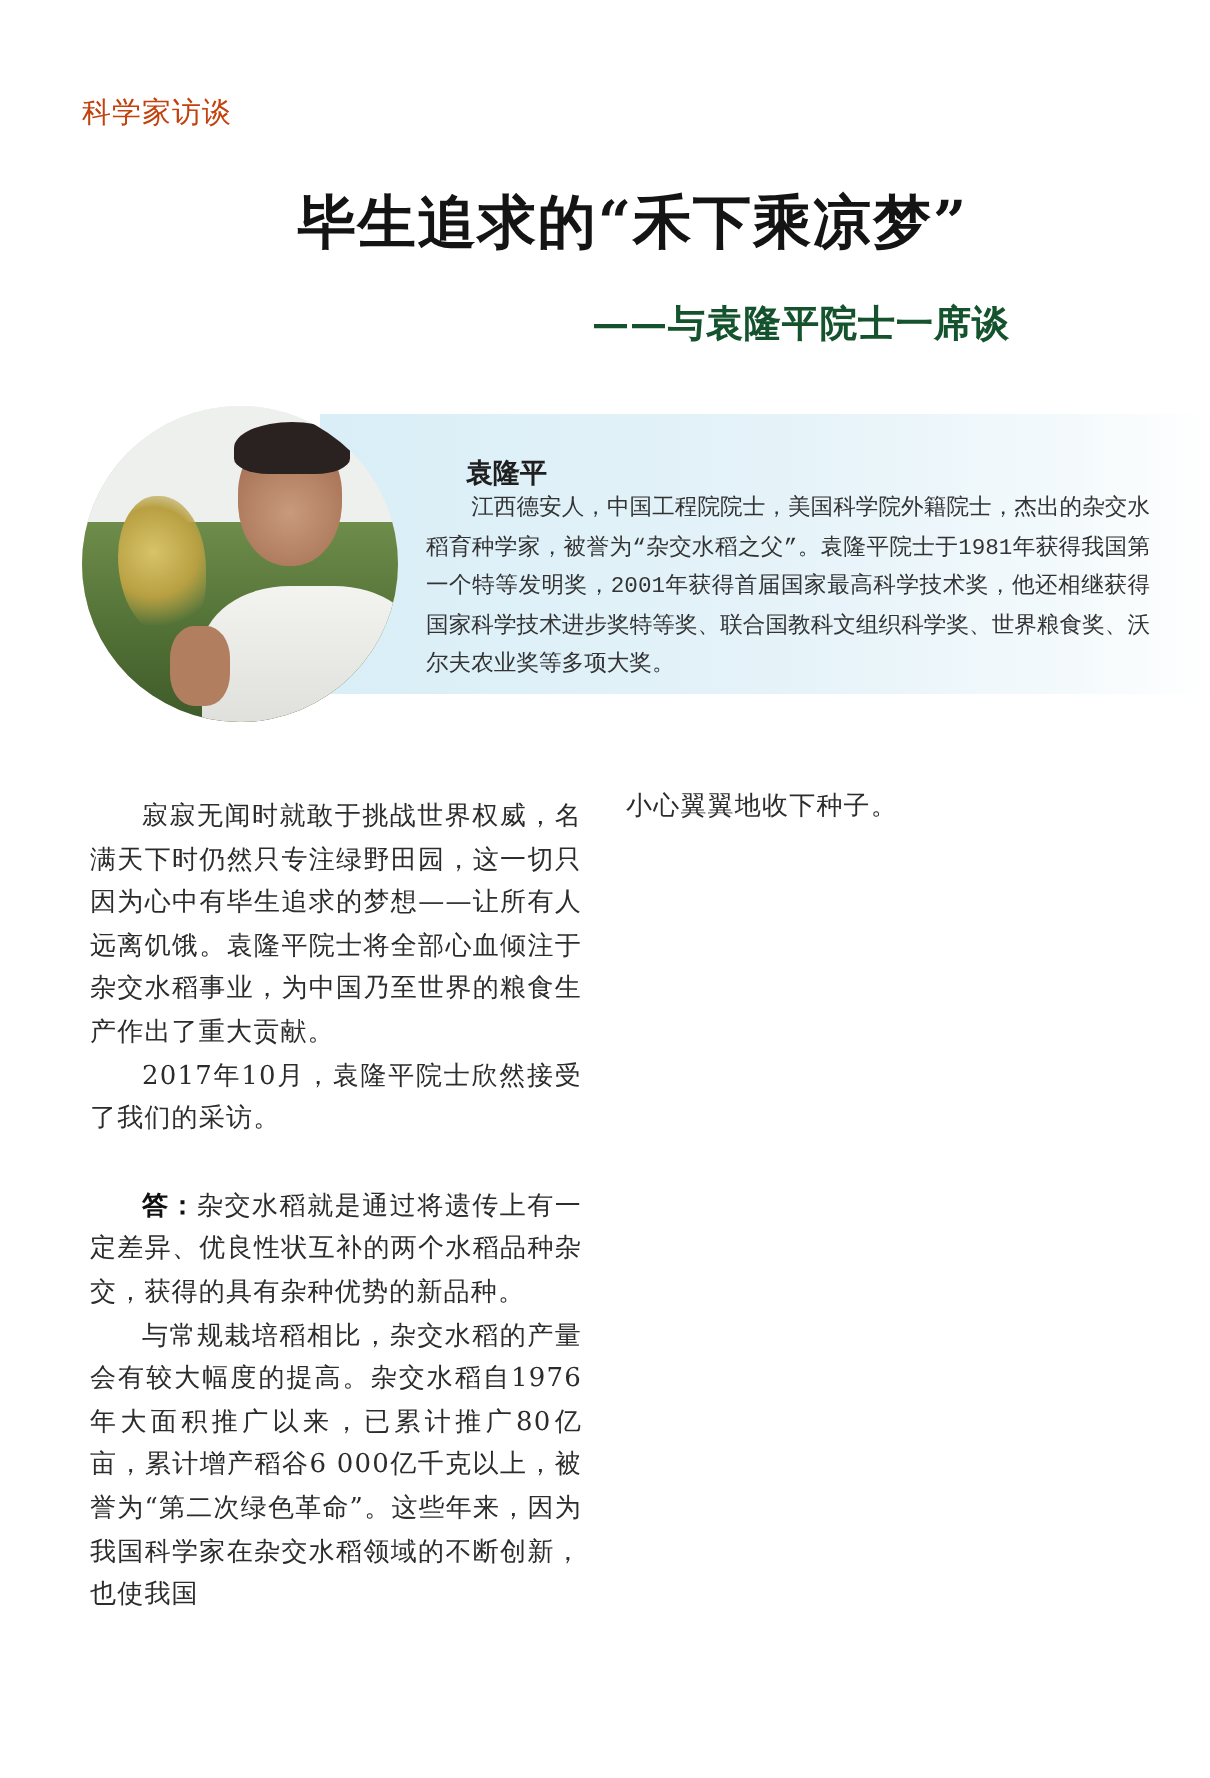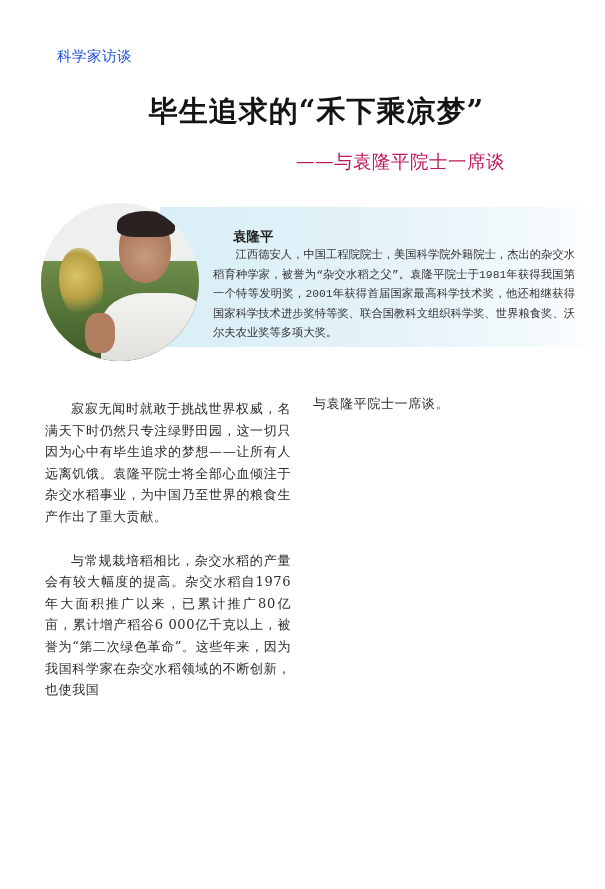--- a/index.html
+++ b/index.html
@@ -1,24 +1,24 @@
 <!DOCTYPE html>
 <html><head>
 <meta charset="utf-8">
 <style>
   html, body { margin:0; padding:0; background:#ffffff; }
   body { width:605px; height:889px; position:relative; overflow:hidden;
          font-family:"DejaVu Serif","Liberation Serif",serif; color:#2a2a2a; }
   .section-label { position:absolute; left:41px; top:47px; font-family:"DejaVu Sans","Liberation Sans",sans-serif;
-         font-size:14.5px; color:#1d4ed8; letter-spacing:0.5px;margin-left:16px; }
+         font-size:14.5px; color:#c2410c; letter-spacing:0.5px; }
   .title { position:absolute; left:0; width:605px; top:92px; text-align:center;
          font-family:"DejaVu Serif","Liberation Serif",serif; font-weight:bold; font-size:29px; color:#141414;
          letter-spacing:1px; padding-left:28px; box-sizing:border-box; }
   .subtitle { position:absolute; left:296px; top:149px; font-family:"DejaVu Serif","Liberation Serif",serif;
-         font-weight:normal; font-size:18.5px; color:#be185d; letter-spacing:0.5px; }
+         font-weight:bold; font-size:18.5px; color:#14532d; letter-spacing:0.5px; }
   .banner { position:absolute; left:160px; top:207px; width:445px; height:140px;
          background:linear-gradient(90deg,#d9eef7 0%,#e6f3f9 55%,#f4fafc 85%,#ffffff 100%); }
   .portrait { position:absolute; left:41px; top:203px; width:158px; height:158px; border-radius:50%;
          overflow:hidden; background:radial-gradient(circle at 60% 35%,#f6f6f4 0%,#e9ebe8 40%,#b9c6a6 70%); }
   .portrait .field { position:absolute; left:0; right:0; top:58px; bottom:0;
          background:linear-gradient(180deg,#6e8c4a 0%,#4f6e34 60%,#3f5a2a 100%); }
   .portrait .sky { position:absolute; left:0; right:0; top:0; height:60px; background:#eef0ee; }
   .portrait .rice { position:absolute; left:18px; top:45px; width:44px; height:70px; border-radius:45% 55% 40% 60%;
          background:radial-gradient(circle at 40% 40%,#d8c36a 0%,#b8a042 45%,rgba(120,120,40,0) 75%); }
   .portrait .head { position:absolute; left:78px; top:14px; width:52px; height:66px; border-radius:45% 45% 48% 48%;
@@ -56,20 +56,22 @@
   <div class="shirt"></div>
   <div class="head"></div>
   <div class="hair"></div>
   <div class="hand"></div>
 </div>
 <div class="bio-name">袁隆平</div>
 <div class="bio-text">江西德安人，中国工程院院士，美国科学院外籍院士，杰出的杂交水稻育种学家，被誉为“杂交水稻之父”。袁隆平院士于1981年获得我国第一个特等发明奖，2001年获得首届国家最高科学技术奖，他还相继获得国家科学技术进步奖特等奖、联合国教科文组织科学奖、世界粮食奖、沃尔夫农业奖等多项大奖。</div>
 
 <div class="col left">
   <p>寂寂无闻时就敢于挑战世界权威，名满天下时仍然只专注绿野田园，这一切只因为心中有毕生追求的梦想——让所有人远离饥饿。袁隆平院士将全部心血倾注于杂交水稻事业，为中国乃至世界的粮食生产作出了重大贡献。</p>
+  <p>2017年10月，袁隆平院士欣然接受了我们的采访。</p>
   <div class="gap"></div>
+  <p><span class="alabel">答：</span><span>杂交水稻就是通过将遗传上有一定差异、优良性状互补的两个水稻品种杂交，获得的具有杂种优势的新品种。</span></p>
   <p>与常规栽培稻相比，杂交水稻的产量会有较大幅度的提高。杂交水稻自1976年大面积推广以来，已累计推广80亿亩，累计增产稻谷6 000亿千克以上，被誉为“第二次绿色革命”。这些年来，因为我国科学家在杂交水稻领域的不断创新，也使我国</p>
 </div>
 
 <div class="col right">
-  <p class="noindent">与袁隆平院士一席谈。</p>
+  <p class="noindent">小心翼翼地收下种子。</p>
   <div class="gap"></div>
 </div>
 
 </body></html>

